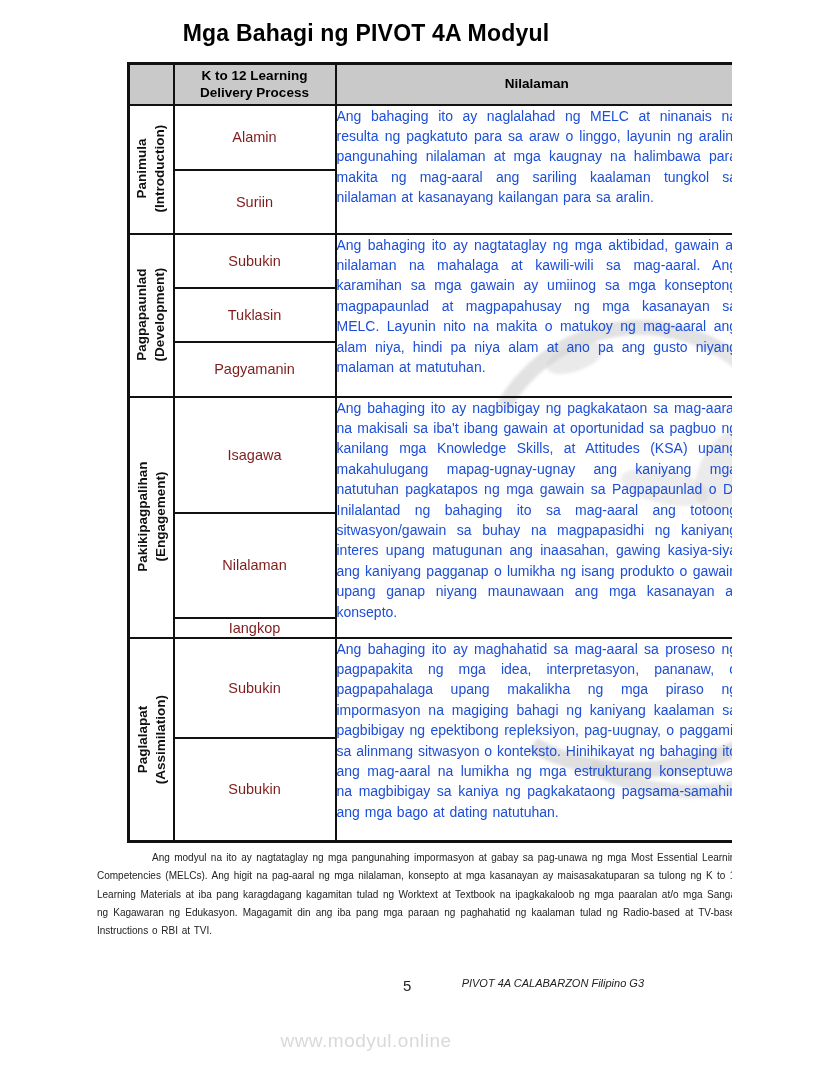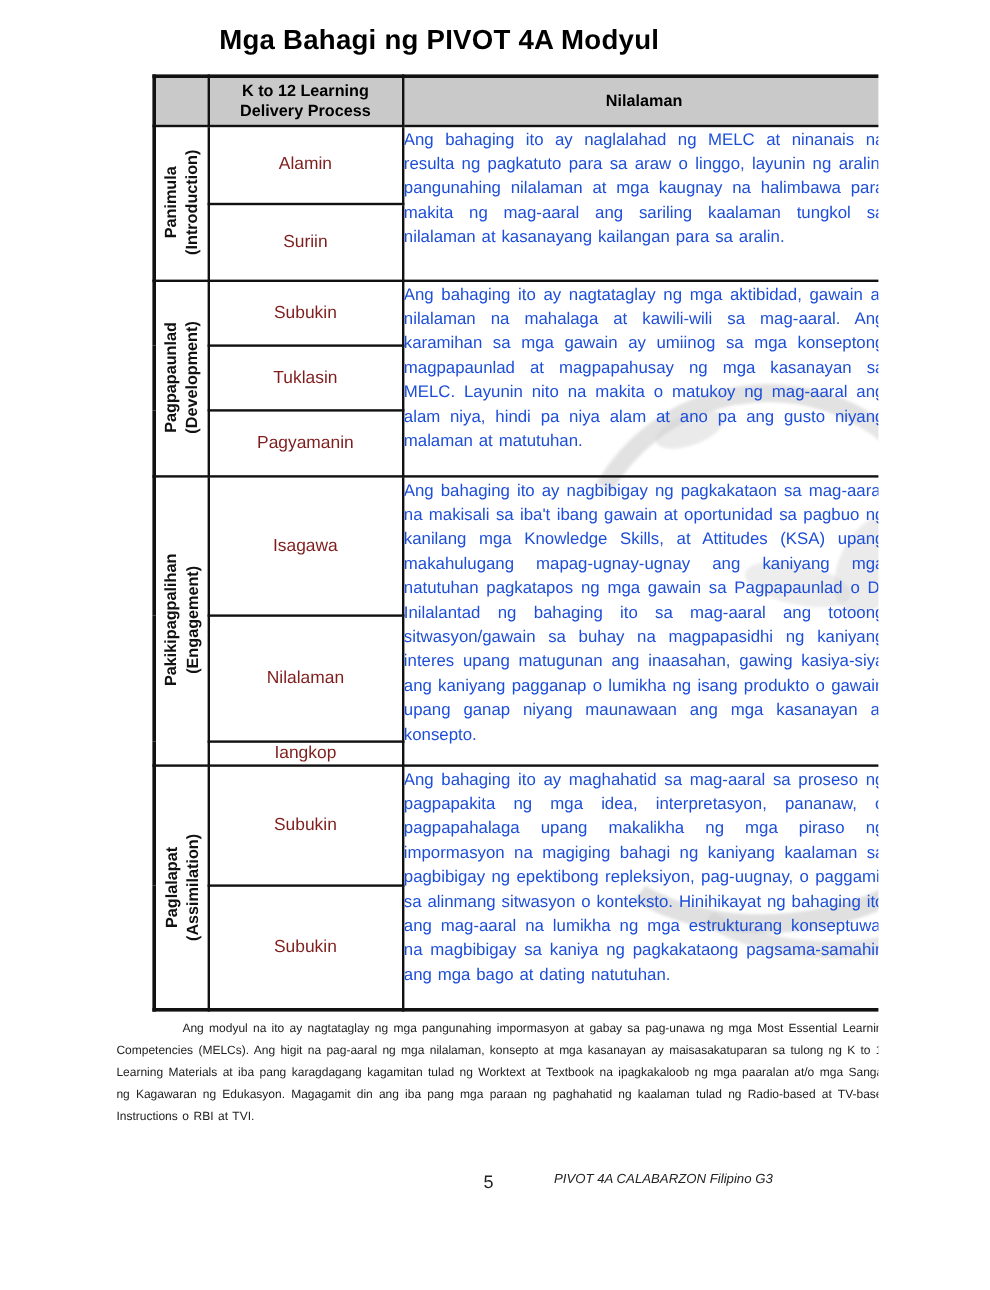--- a/index.html
+++ b/index.html
@@ -167,14 +167,15 @@
       <tr class="h104">
         <td class="step">Subukin</td>
       </tr>
     </tbody>
   </table>
 
   <div class="para">Ang modyul na ito ay nagtataglay ng mga pangunahing impormasyon at gabay sa pag-unawa ng mga Most Essential Learning Competencies (MELCs). Ang higit na pag-aaral ng mga nilalaman, konsepto at mga kasanayan ay maisasakatuparan sa tulong ng K to 12 Learning Materials at iba pang karagdagang kagamitan tulad ng Worktext at Textbook na ipagkakaloob ng mga paaralan at/o mga Sangay ng Kagawaran ng Edukasyon. Magagamit din ang iba pang mga paraan ng paghahatid ng kaalaman tulad ng Radio-based at TV-based Instructions o RBI at TVI.</div>
 
   <div class="pageno">5</div>
   <div class="edition">PIVOT 4A CALABARZON Filipino G3</div>
+  <div class="site-wm">www.modyul.online</div>
 
 </div>
 
 </body></html>

